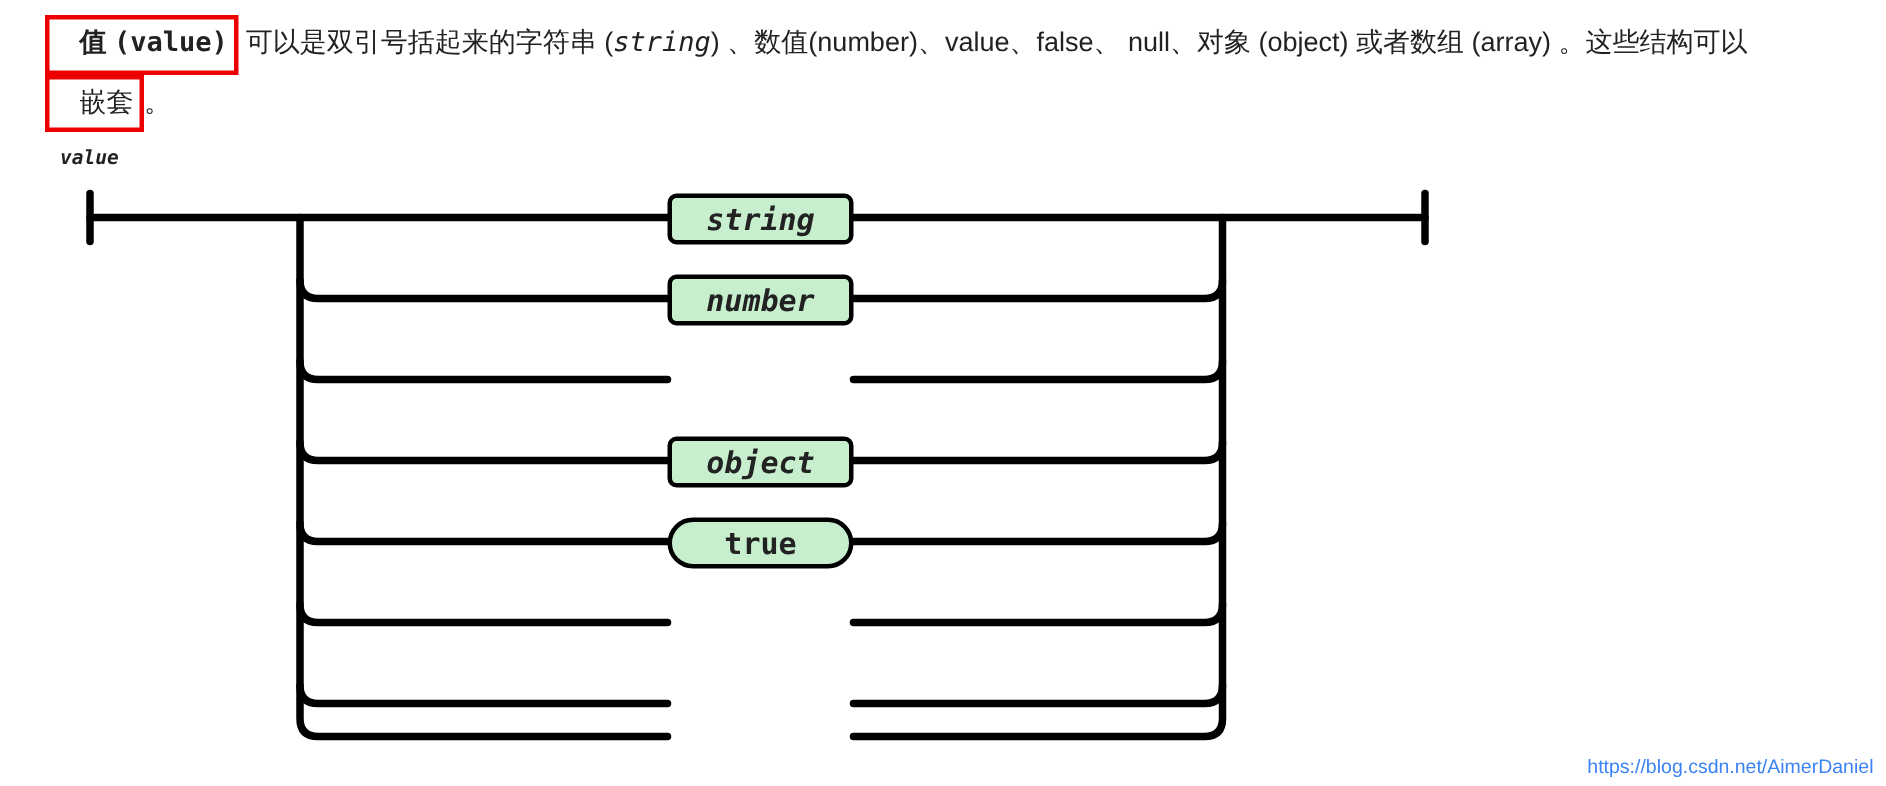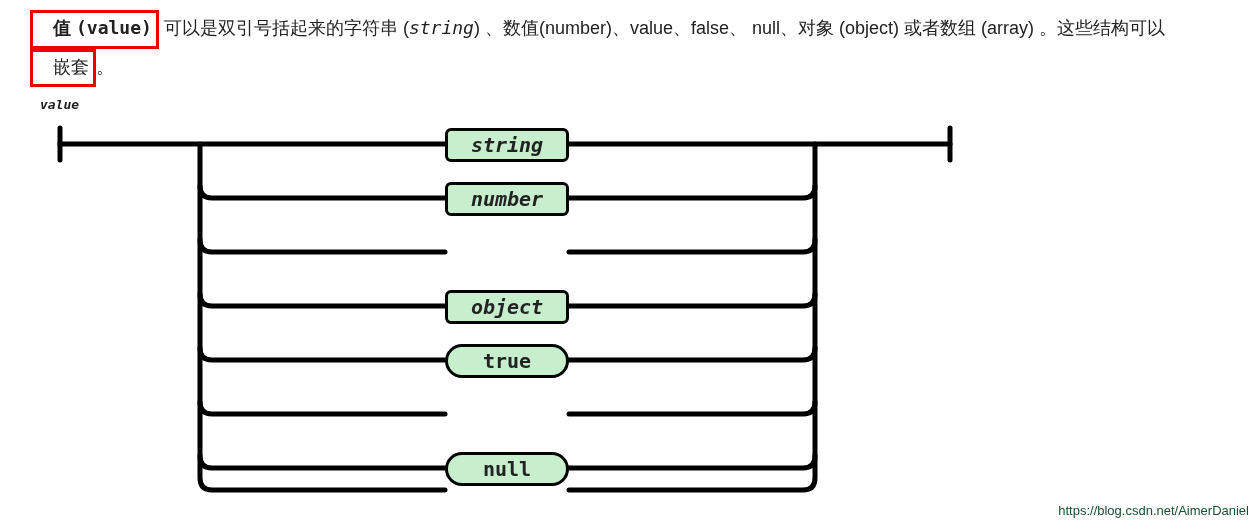--- a/index.html
+++ b/index.html
@@ -46,21 +46,21 @@
     width: 124px;
     left: 415px;
   }
   .rect   { border-radius: 6px; font-style: italic; }
   .round  { border-radius: 20px; }
   .watermark {
     position: fixed;
     right: 8px;
     bottom: 6px;
     font-size: 13px;
-    color: #14532d;
+    color: #3b82f6;
     font-family: Arial, sans-serif;
     margin-left: 12px;
   }
 </style>
 </head>
 <body>
 
 <div class="desc">
   <span class="red-box">
     <b><span>值</span>
@@ -101,16 +101,15 @@
 
       <path d="M415 350 L182 350 Q170 350 170 338"></path>
       <path d="M539 350 L773 350 Q785 350 785 338"></path>
     </g>
   </svg>
 
   <div class="node rect" style="top:10px;"><span>string</span></div>
   <div class="node rect" style="top:64px;font-style:italic;"><span>number</span></div>
   <div class="node rect" style="top:172px;"><span>object</span></div>
   <div class="node round" style="top:226px;"><span>true</span></div>
-  <div class="node round" style="top:334px;"><span>null</span></div>
 </div>
 
 <div class="watermark">https://blog.csdn.net/AimerDaniel</div>
 
 </body></html>

